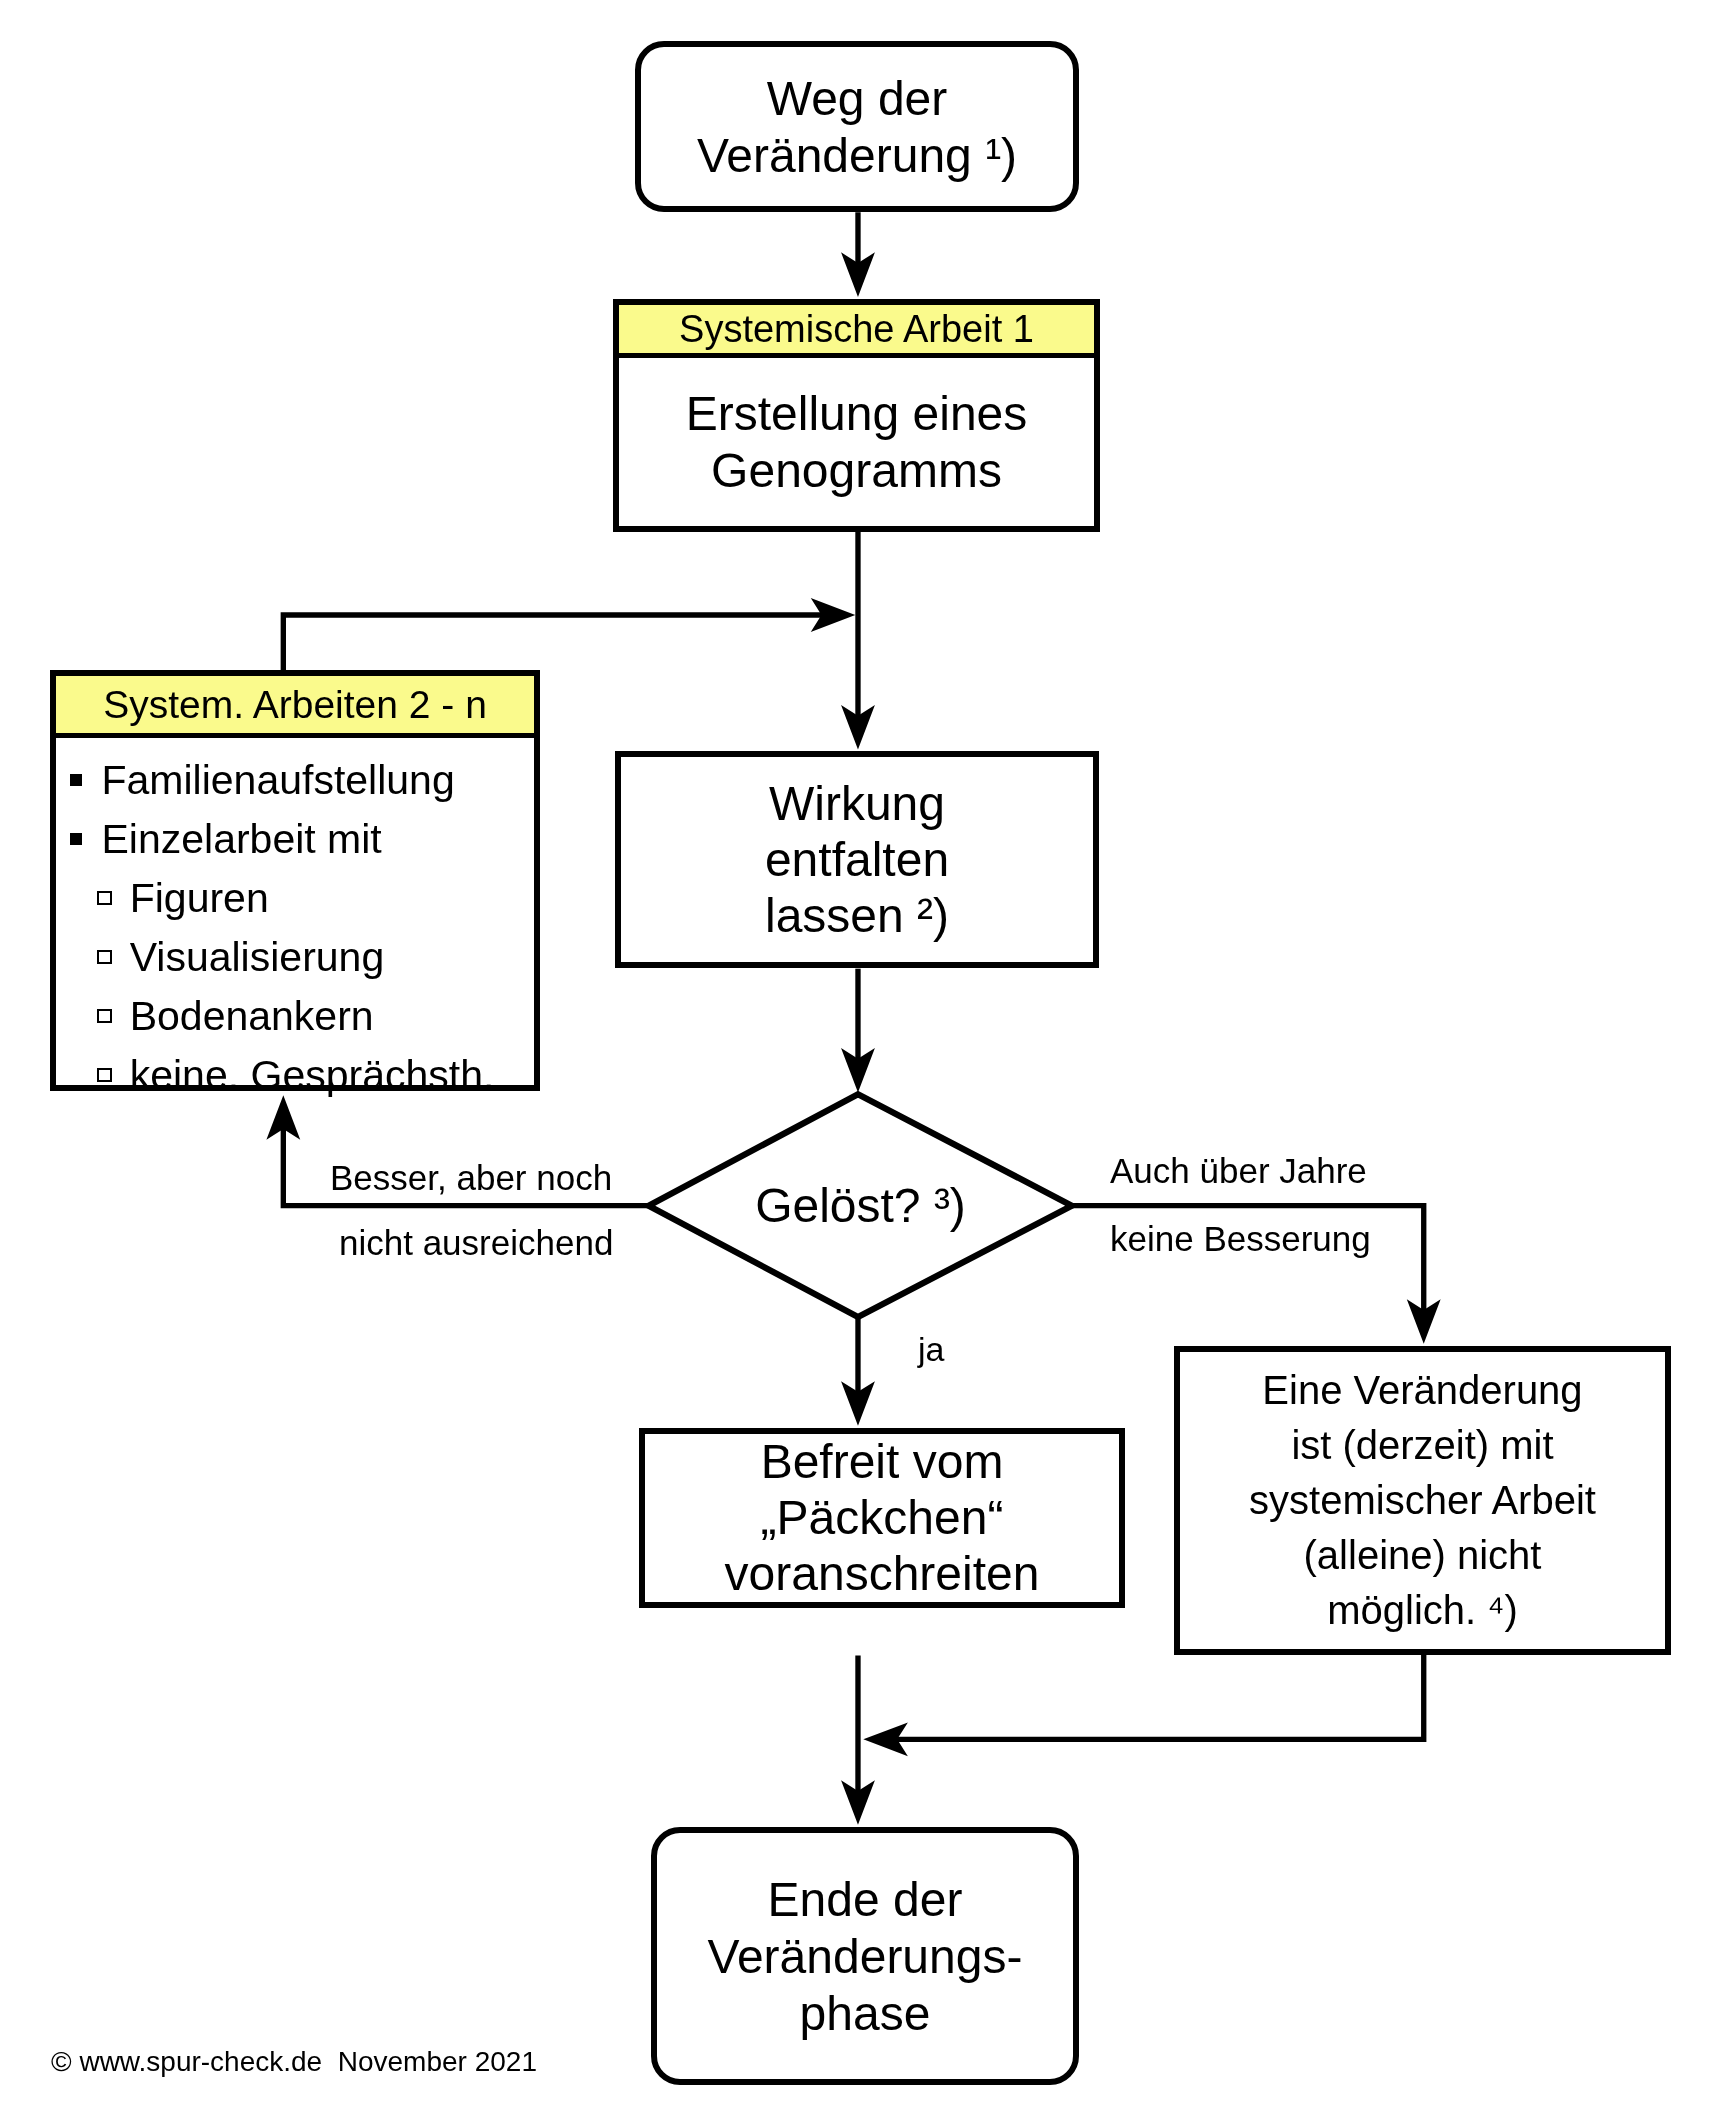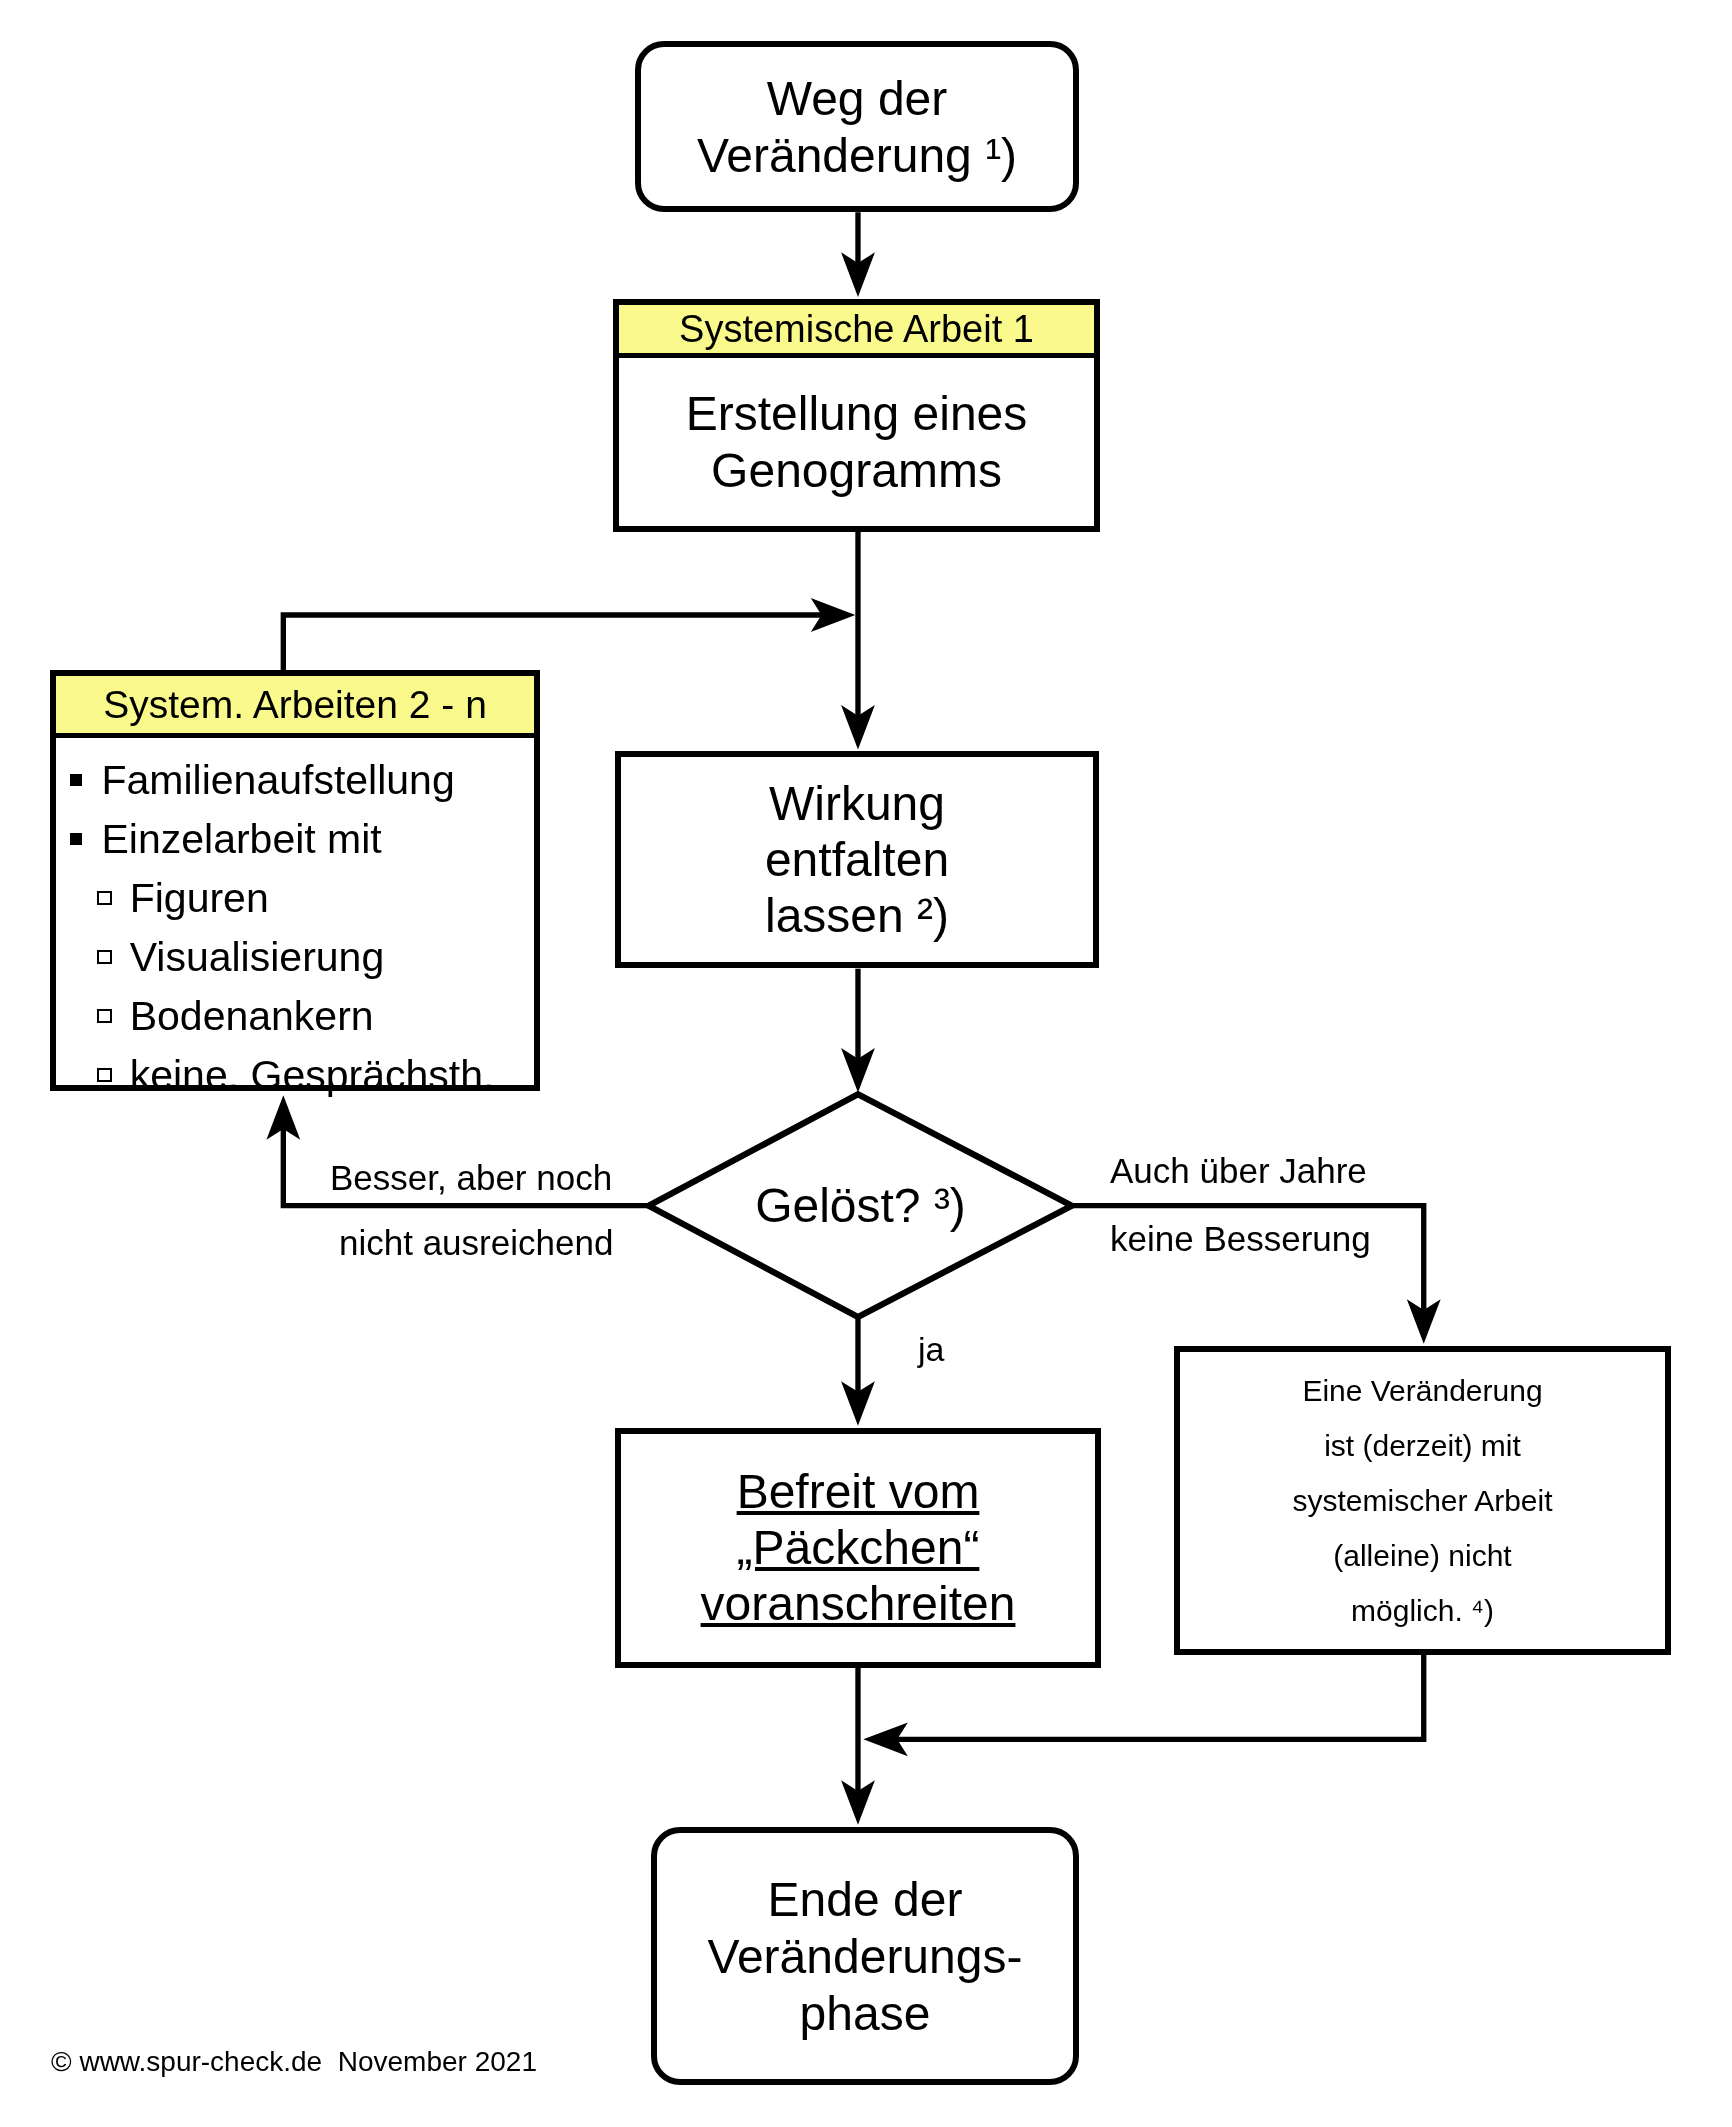--- a/index.html
+++ b/index.html
@@ -54,21 +54,21 @@
   }
   #decision-label{
     position:absolute;left:649px;top:1094px;width:423px;height:223px;
     display:flex;align-items:center;justify-content:center;
     font-size:48px;
   }
   #copyright{
     position:absolute;left:51px;top:2046px;
     font-size:28px;white-space:pre;
   }
-  .alt-text{font-size:30px;line-height:55px;white-space:pre-line;}
+  .alt-text{font-size:40px;line-height:55px;white-space:pre-line;}
 </style>
 </head>
 <body>
 
 <div id="canvas">
 
   <svg id="edges" viewBox="0 0 1944 2388">
 
     <polygon points="963,1228 1203,1353 963,1478 728,1353" fill="#ffffff" stroke="#000000" stroke-width="7"></polygon>
 
@@ -149,21 +149,21 @@
   <div id="decision-label">
     <span>Gelöst? ³)</span>
   </div>
 
   <div class="edge-label" style="left:330px;top:1158px;">Besser, aber noch</div>
   <div class="edge-label" style="left:339px;top:1223px;">nicht ausreichend</div>
   <div class="edge-label" style="left:1110px;top:1151px;">Auch über Jahre</div>
   <div class="edge-label" style="left:1110px;top:1219px;">keine Besserung</div>
   <div class="edge-label" style="left:918px;top:1330px;font-size:34px;">ja</div>
 
-  <div class="node" style="left:615px;top:1428px;width:486px;height:240px;text-decoration:underline;">
+  <div class="node" style="left:639px;top:1428px;width:486px;height:180px;">
     <div class="node-text" style="line-height:56px;">Befreit vom
 „Päckchen“
 voranschreiten</div>
   </div>
 
   <div class="node" style="left:1174px;top:1346px;width:497px;height:309px;">
     <div class="alt-text">Eine Veränderung
 ist (derzeit) mit
 systemischer Arbeit
 (alleine) nicht

